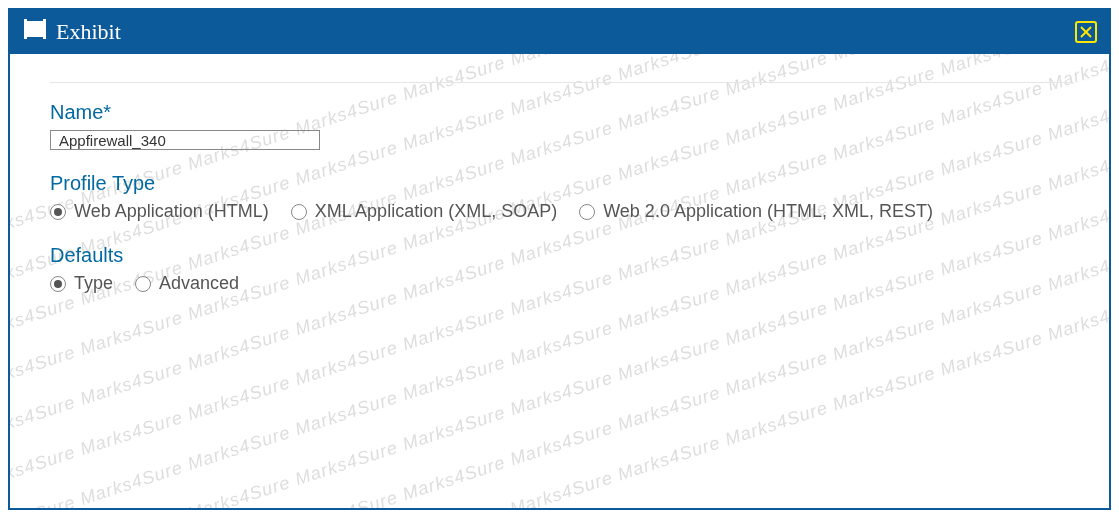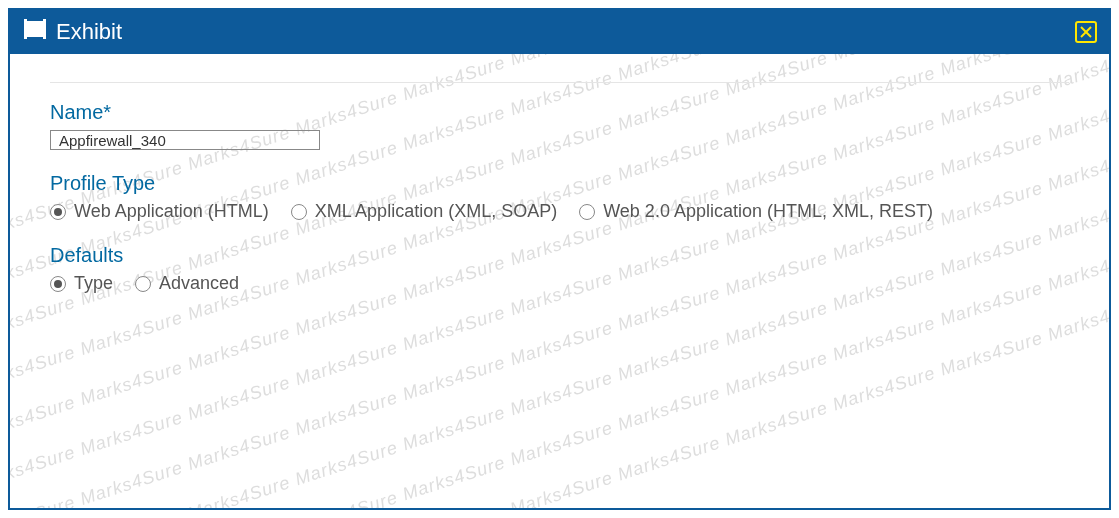--- a/index.html
+++ b/index.html
@@ -20,20 +20,21 @@
       background: #fff;
     }
     .titlebar {
       background: #0d5a9a;
       color: #fff;
       height: 44px;
       display: flex;
       align-items: center;
       padding: 0 12px;
       justify-content: space-between;
+      font-family: Liberation Serif, serif;
     }
     .titlebar-left {
       display: flex;
       align-items: center;
       gap: 8px;
     }
     .titlebar-title {
       font-size: 22px;
       font-weight: normal;
     }

